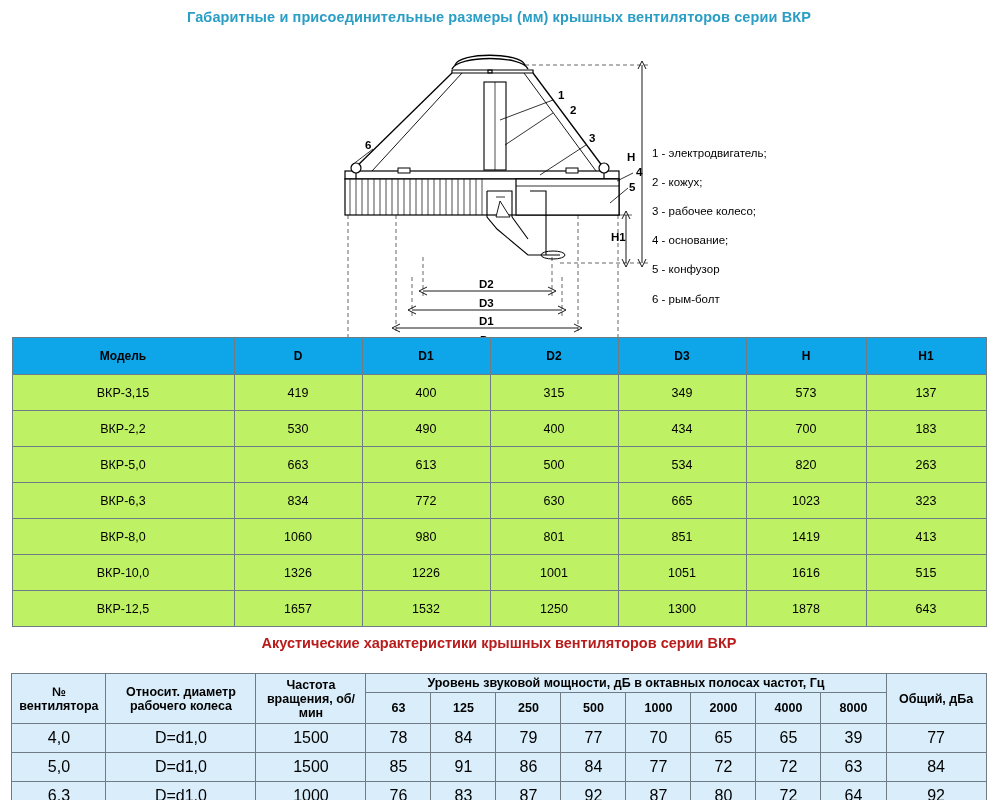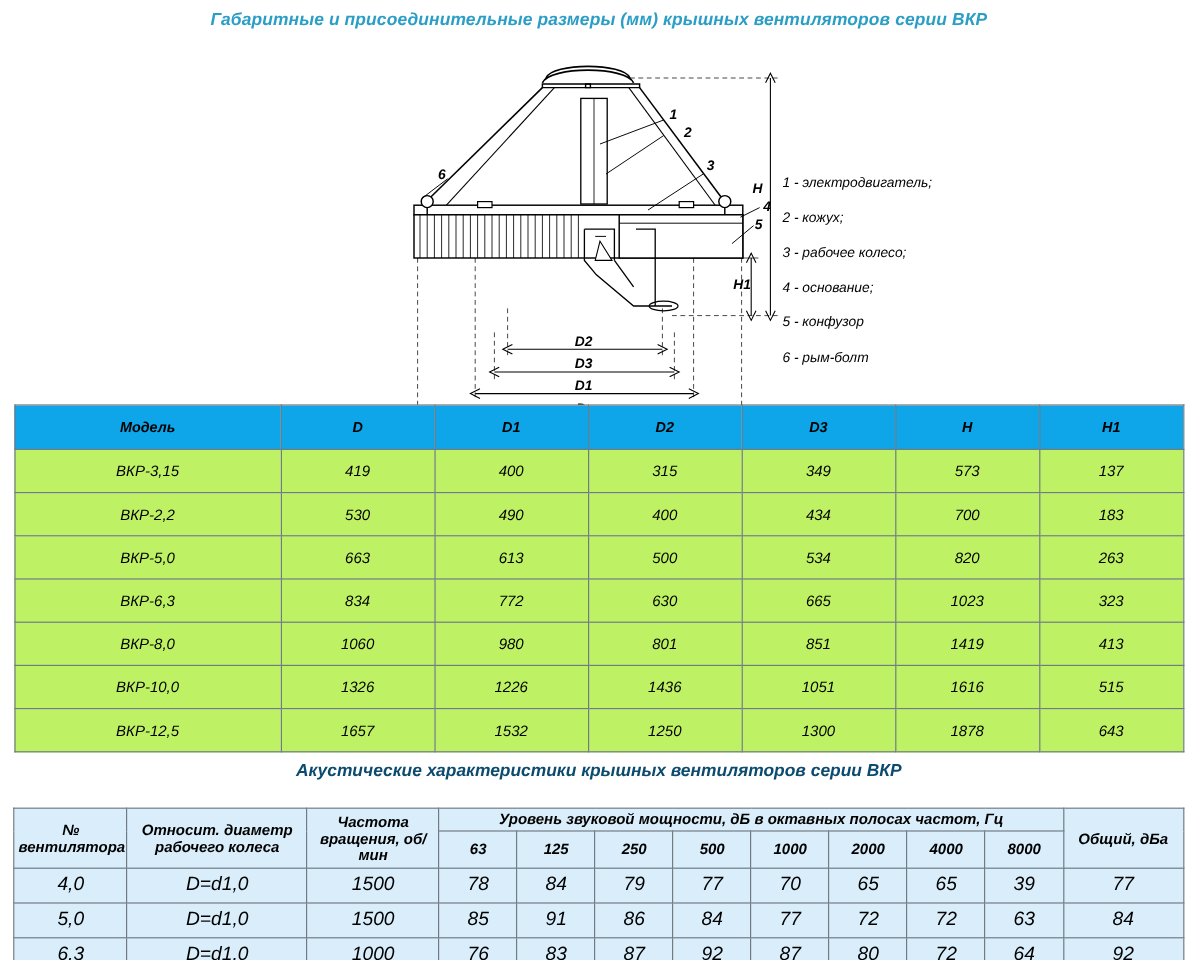--- a/index.html
+++ b/index.html
@@ -13,35 +13,34 @@
     font-family: "Liberation Sans", sans-serif;
     color: #000000;
     overflow: hidden;
     position: relative;
   }
 
   .page {
     width: 998px;
     height: 632px;
     position: relative;
-    font-style: italic;
   }
 
   
   .doc-title {
     text-align: center;
     color: #2a9ec5;
     font-weight: bold;
     font-size: 14.5px;
     letter-spacing: 0.1px;
     padding-top: 9px;
   }
   .section-title {
     text-align: center;
-    color: #0c4a6e;
+    color: #b91c1c;
     font-weight: bold;
     font-size: 14.5px;
     padding: 8px 0 6px 0;
   }
 
   
   .drawing-wrap {
     position: relative;
     height: 312px;
     width: 998px;
@@ -321,21 +320,21 @@
         <td>980</td>
         <td>801</td>
         <td>851</td>
         <td>1419</td>
         <td>413</td>
       </tr>
       <tr>
         <td class="model">ВКР-10,0</td>
         <td>1326</td>
         <td>1226</td>
-        <td>1436</td>
+        <td>1001</td>
         <td>1051</td>
         <td>1616</td>
         <td>515</td>
       </tr>
       <tr>
         <td class="model">ВКР-12,5</td>
         <td>1657</td>
         <td>1532</td>
         <td>1250</td>
         <td>1300</td>

